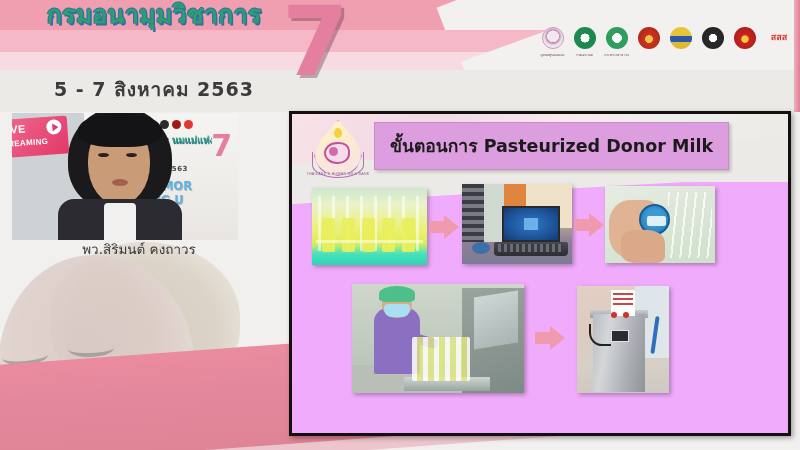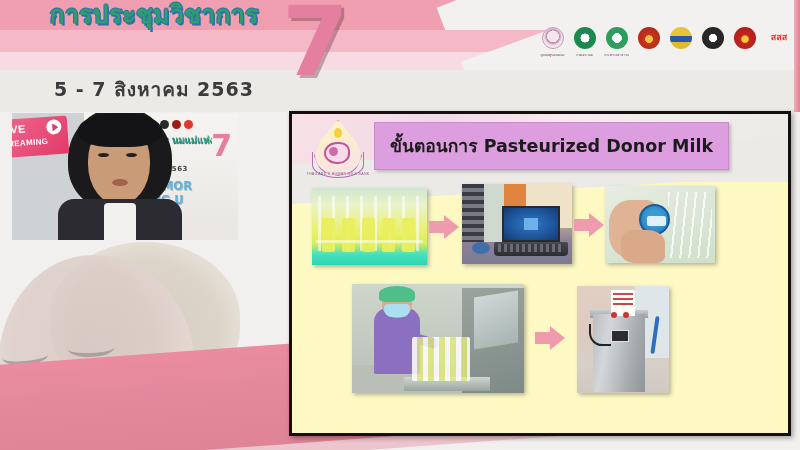--- a/index.html
+++ b/index.html
@@ -246,21 +246,21 @@
     border-bottom: 4px solid transparent;
   }
   .speaker-name {
     position: absolute; left: 14px; top: 238px; width: 250px; text-align: center;
     font-family: "DejaVu Sans", sans-serif; font-size: 13.5px; color: #3a3a3a;
   }
 
   
   .panel {
     position: absolute; left: 289px; top: 111px; width: 502px; height: 325px;
-    background: #fef9c3; border: 3px solid #15100f;
+    background: #f0abfc; border: 3px solid #15100f;
     box-shadow: 2px 2px 5px rgba(0,0,0,.35);
     overflow: hidden;
   }
   .panel-wash {
     position: absolute; left: 0; top: 0; width: 502px; height: 68px;
     background: linear-gradient(110deg, #f7e2e6 0%, #f3d8e6 28%, #f7e9ec 52%, #efeeeb 72%, #eceae7 100%);
   }
   .panel-wash:after {
     content:""; position:absolute; left:0; bottom:-22px; width:100%; height:40px;
     background: #eceae7; transform: rotate(-3.2deg); transform-origin: left bottom;
@@ -426,21 +426,21 @@
   <div class="bottom-band"></div>
 
   <div class="header">
     <div class="hdr-pink-top"></div>
     <div class="hdr-pink-mid"></div>
     <div class="hdr-pink-pale"></div>
     <div class="hdr-lightbar"></div>
     <div class="hdr-edge"></div>
 
     <div class="title-th">
-      <span>การประชุมวิชาการ</span>
+      <span>กรมอนามุมวิชาการ</span>
     </div>
 
     <div class="title-date">5 - 7 สิงหาคม 2563</div>
 
     <div class="big-seven">7</div>
 
 
     <div class="logos">
       <div class="logo lg1">
         <div class="disc"></div>
@@ -504,20 +504,21 @@
       <div class="sp-shirt"></div>
     </div>
 
     <div class="live-badge">
       <div class="t1">LIVE</div>
       <div class="play"></div>
       <div class="t2">STREAMING</div>
     </div>
   </div>
 
+  <div class="speaker-name">พว.สิริมนต์  คงถาวร</div>
 
   <div class="panel">
     <div class="panel-wash"></div>
 
     <div class="hmb-logo">
       <div class="hmb-drop"></div>
       <div class="hmb-dot"></div>
       <div class="hmb-baby"></div>
       <div class="hmb-arc"></div>
       <div class="hmb-cap">THAILAND'S HUMAN MILK BANK</div>

